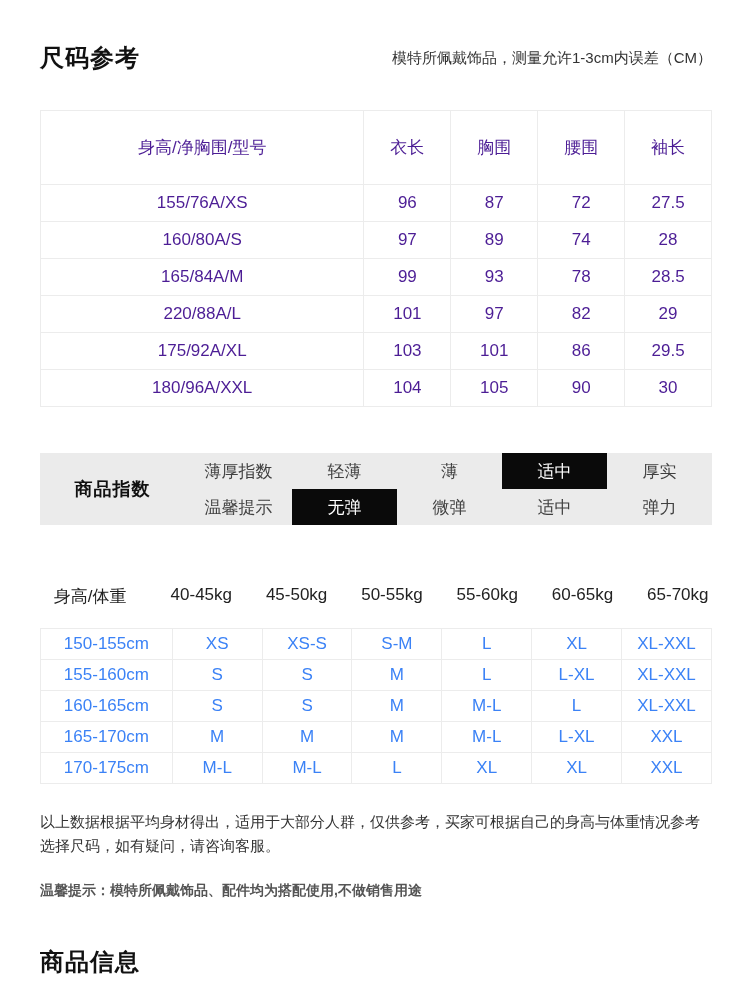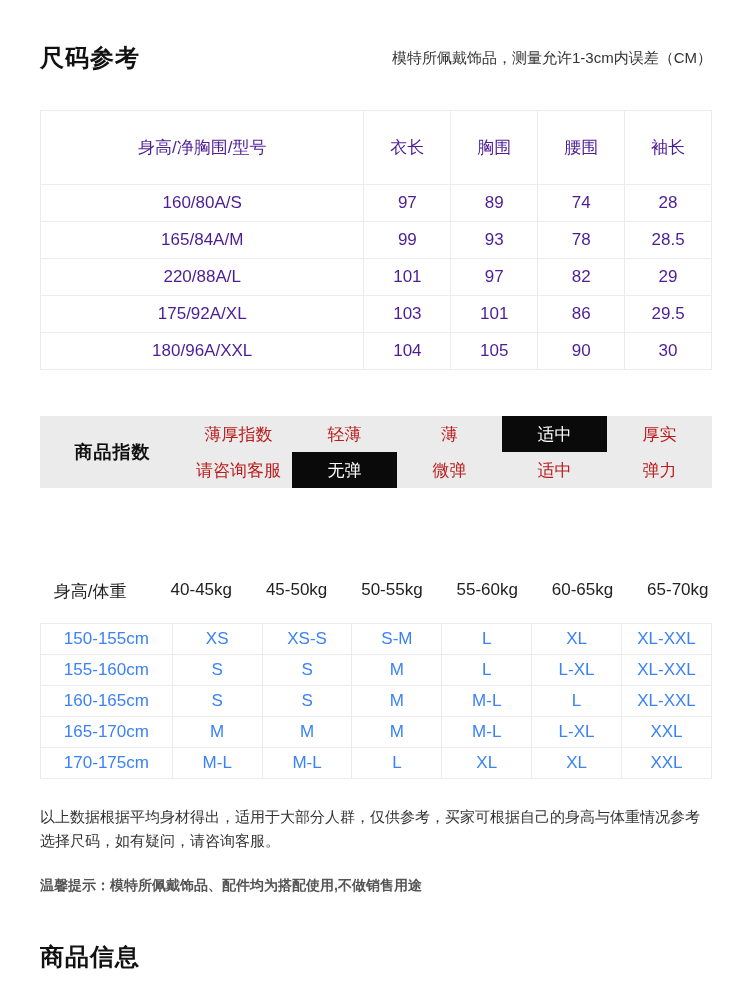--- a/index.html
+++ b/index.html
@@ -24,25 +24,25 @@
   }
   .t1 thead th{height:73px;}
   .t1 tbody td{height:36px;}
 
   
   .pi-panel{margin-top:46px;height:72px;display:flex;background:#ebebeb;}
   .pi-label{width:145px;display:flex;align-items:center;justify-content:center;
     font-weight:bold;font-size:18px;color:#111;letter-spacing:1px;}
   .pi-grid{display:grid;grid-template-columns:107px 105px 105px 105px 105px;
     grid-template-rows:36px 36px;}
-  .pi-cell{display:flex;align-items:center;justify-content:center;font-size:17px;color:#b91c1c;}
+  .pi-cell{display:flex;align-items:center;justify-content:center;font-size:17px;color:#404040;}
   .pi-cell.active{background:#0a0a0a;color:#ffffff;}
 
   
-  .hw-head{margin-top:92px;display:flex;font-size:17px;color:#222;font-weight:500;gap:27px;}
+  .hw-head{margin-top:60px;display:flex;font-size:17px;color:#222;font-weight:500;gap:27px;}
   .hw-head span{display:block;text-align:center;}
   .hw-head .c0{width:132px;}
   .hw-head .c{width:90px;}
   .t2{margin-top:20px;}
   .t2 td{
     border:1px solid #ececec;text-align:center;vertical-align:middle;
     font-size:17px;color:#3b82f6;padding:0;height:30px;
   }
 
   
@@ -72,20 +72,27 @@
       <tr>
         <th>身高/净胸围/型号</th>
         <th>衣长</th>
         <th>胸围</th>
         <th>腰围</th>
         <th>袖长</th>
       </tr>
     </thead>
     <tbody>
       <tr>
+        <td>155/76A/XS</td>
+        <td>96</td>
+        <td>87</td>
+        <td>72</td>
+        <td>27.5</td>
+      </tr>
+      <tr>
         <td>160/80A/S</td>
         <td>97</td>
         <td>89</td>
         <td>74</td>
         <td>28</td>
       </tr>
       <tr>
         <td>165/84A/M</td>
         <td>99</td>
         <td>93</td>
@@ -117,21 +124,21 @@
   </table>
 
   <div class="pi-panel">
     <div class="pi-label">商品指数</div>
     <div class="pi-grid">
       <div class="pi-cell">薄厚指数</div>
       <div class="pi-cell">轻薄</div>
       <div class="pi-cell">薄</div>
       <div class="pi-cell active">适中</div>
       <div class="pi-cell">厚实</div>
-      <div class="pi-cell">请咨询客服</div>
+      <div class="pi-cell">温馨提示</div>
       <div class="pi-cell active">无弹</div>
       <div class="pi-cell">微弹</div>
       <div class="pi-cell">适中</div>
       <div class="pi-cell">弹力</div>
     </div>
   </div>
 
   <div class="hw-head">
     <span class="c0">身高/体重</span>
     <span class="c">40-45kg</span>

